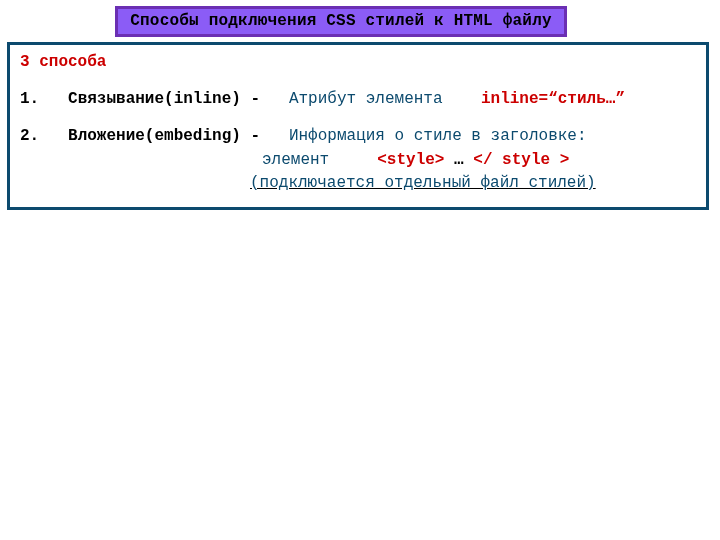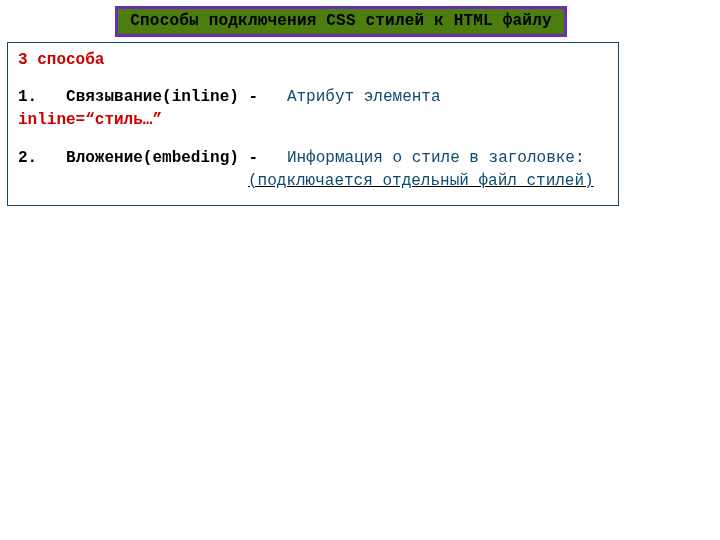--- a/index.html
+++ b/index.html
@@ -9,38 +9,38 @@
     height: 540px;
     background: #ffffff;
     font-family: "Courier New", Courier, monospace;
   }
   .title-box {
     position: absolute;
     top: 6px;
     left: 115px;
     width: 452px;
     border: 3px solid #6b2fb3;
-    background: #4d7c0f;
+    background: #8b5cf6;
     padding: 3px 8px 4px 8px;
     box-sizing: border-box;
     text-align: center;
   }
   .title-text {
     font-weight: bold;
     font-size: 16px;
     color: #000;
     letter-spacing: 0.2px;
     white-space: nowrap;
   }
   .body-box {
     position: absolute;
     top: 42px;
     left: 7px;
-    width: 612px;
-    border: 1px solid #0c4a6e;
+    width: 702px;
+    border: 3px solid #0c4a6e;
     padding: 6px 9px 12px 10px;
     box-sizing: border-box;
     font-size: 16px;
     line-height: 1.45;
   }
   .red-bold {
     color: #cc0000;
     font-weight: bold;
   }
   .bold {
@@ -87,18 +87,25 @@
   </div>
 
   <div class="row">
     <span class="bold">2.</span>
     <span class="bold">&nbsp;</span>
     <span class="bold">Вложение(embeding)</span>
     <span class="bold"> -</span>
     <span class="gray">&nbsp;</span>
     <span class="gray">Информация о стиле в заголовке:</span>
   </div>
+  <div class="indent">
+    <span class="gray">элемент</span>
+    <span class="gray">&nbsp;&nbsp;&nbsp;</span>
+    <span class="red-bold">&lt;style&gt;</span>
+    <span class="bold"> … </span>
+    <span class="red-bold">&lt;/ style &gt;</span>
+  </div>
 
   <div class="indent2">
     <span class="gray">(подключается отдельный файл стилей)</span>
   </div>
 
 </div>
 
 </body></html>

